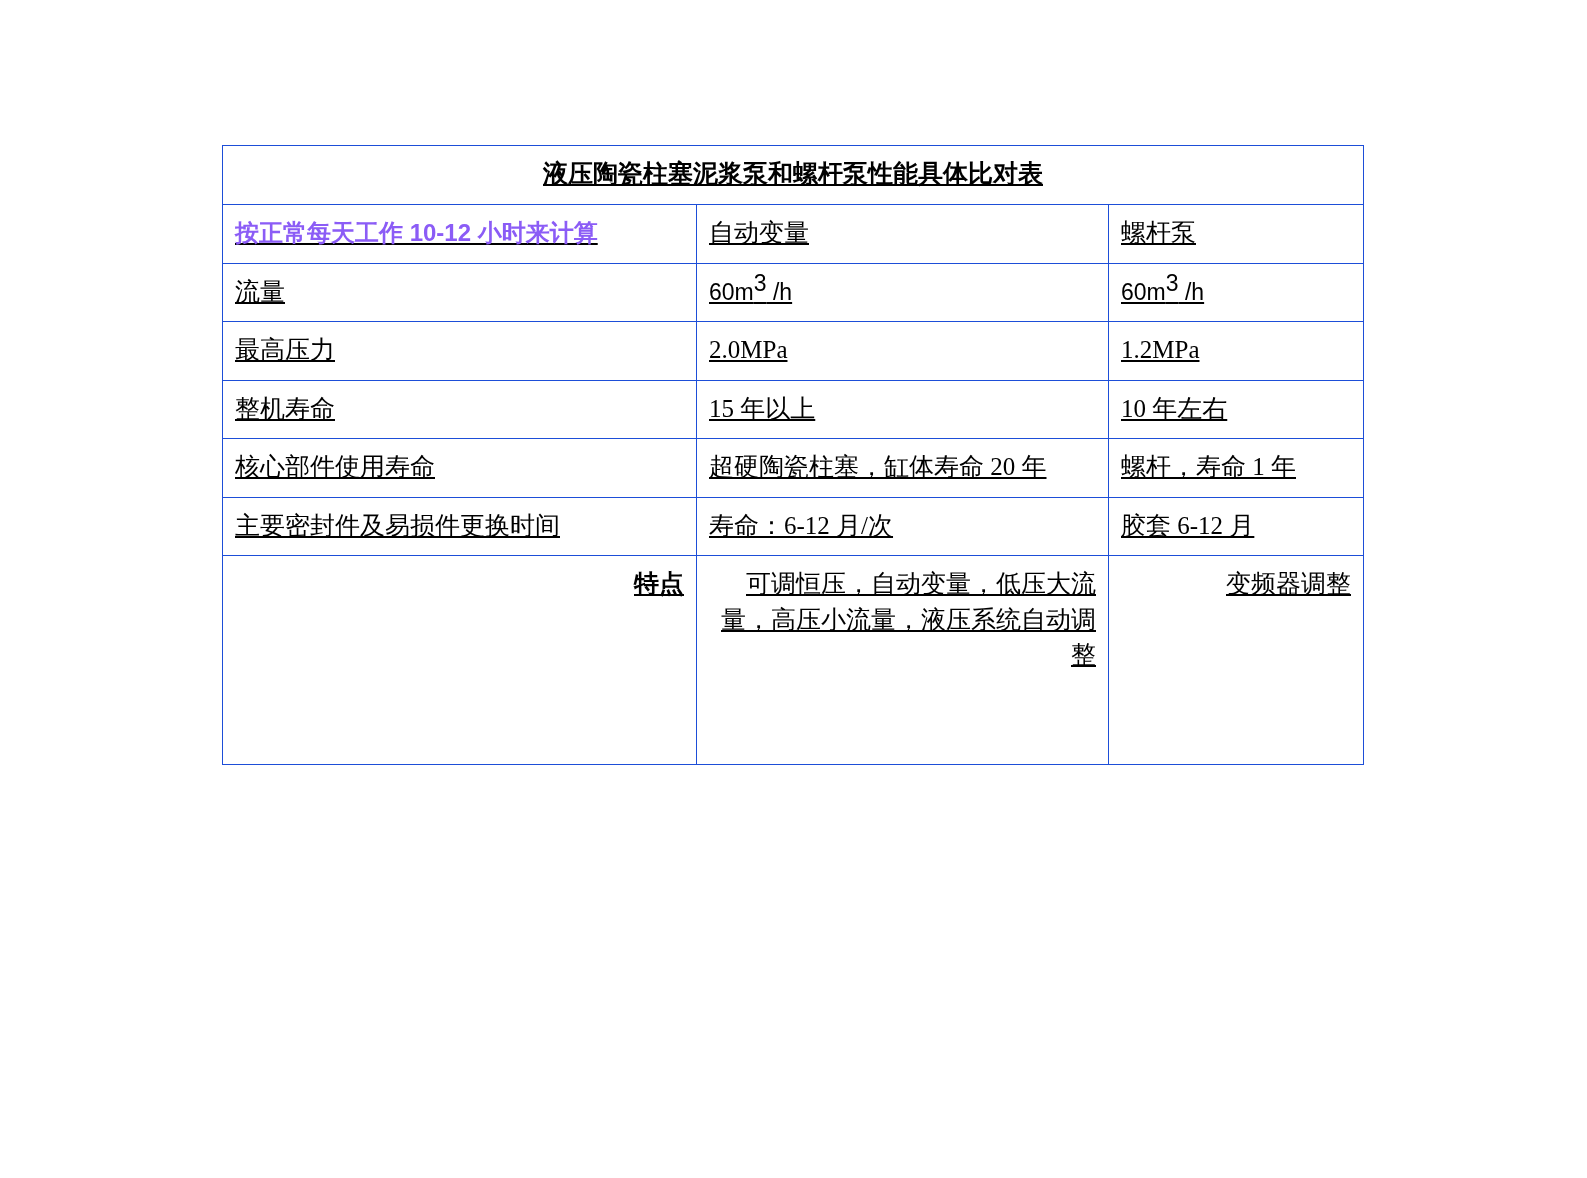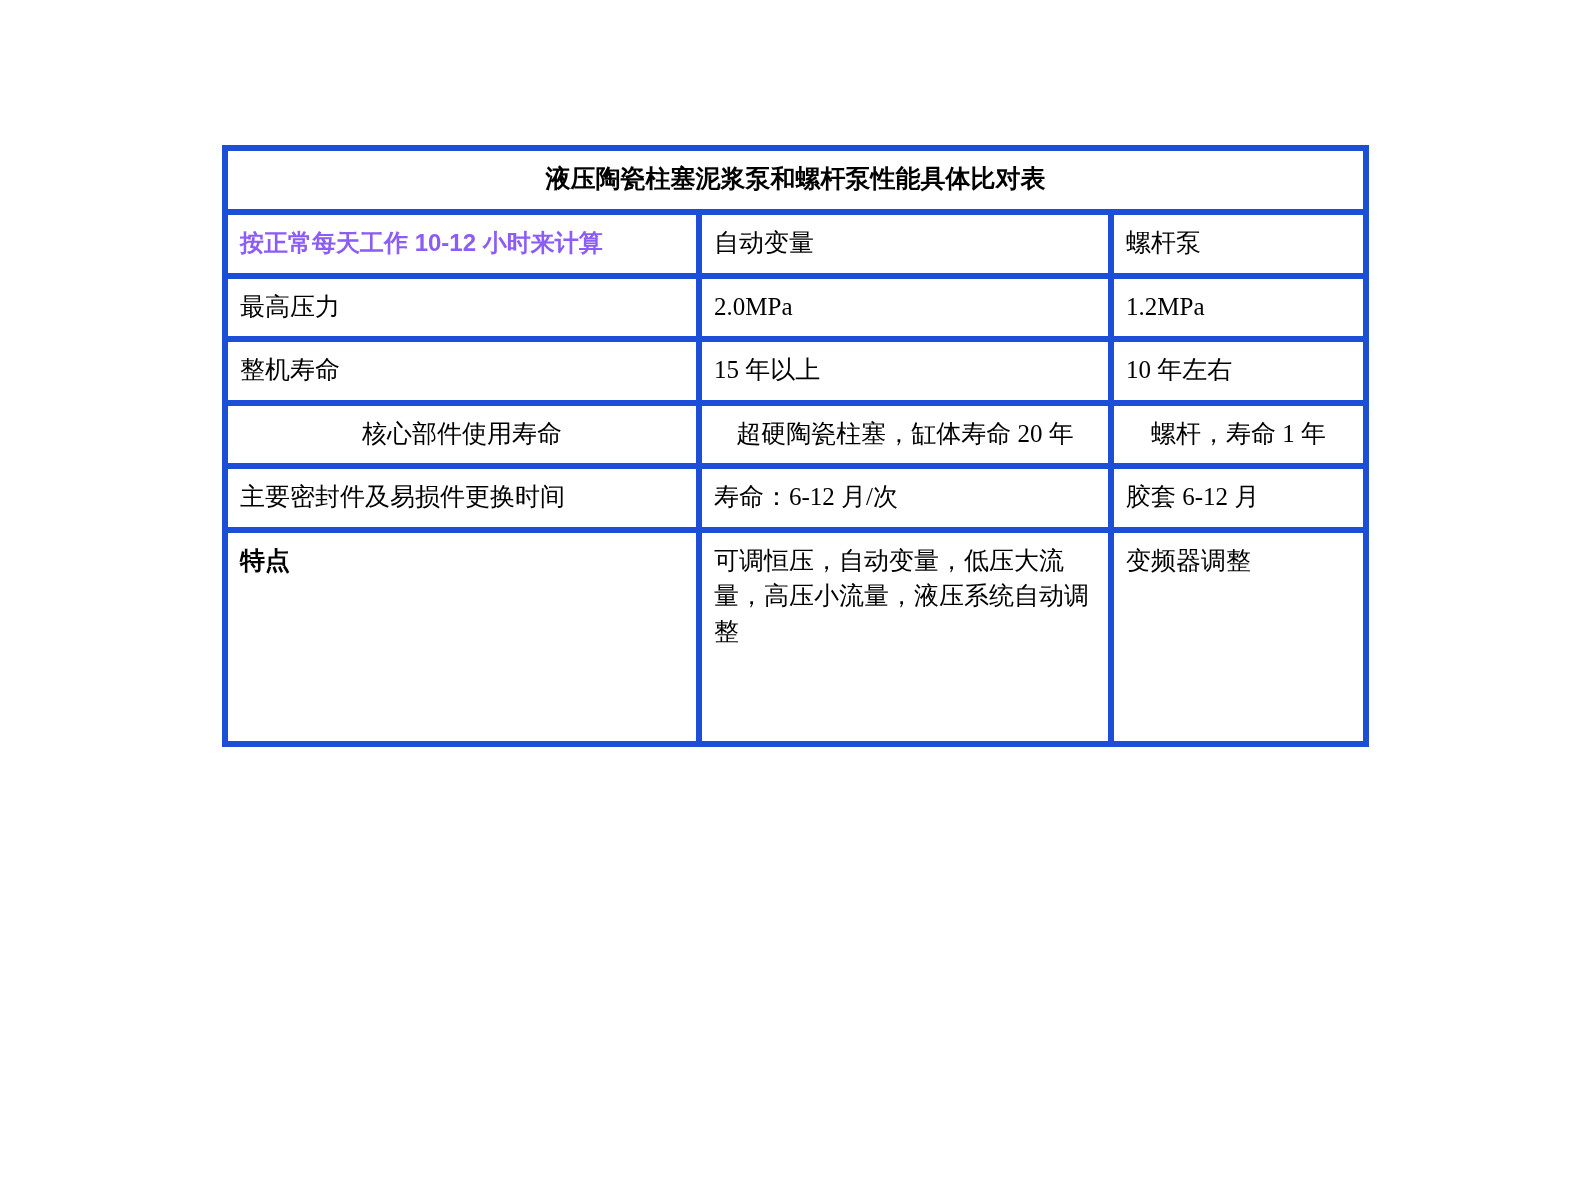--- a/index.html
+++ b/index.html
@@ -25,26 +25,27 @@
     left: 222px;
     top: 145px;
     width: 1141px;
   }
   table.cmp {
     border-collapse: collapse;
     width: 1141px;
     table-layout: fixed;
   }
   table.cmp td {
-    border: 6px solid #1d4ed8;
+    border: 1px solid #1d4ed8;
     vertical-align: top;
     padding: 10px 12px 12px 12px;
     font-size: 25px;
     line-height: 1.42;
     font-family: "Liberation Serif", serif;
+    text-decoration: underline;
   }
   td.title-cell {
     text-align: center;
     font-size: 30px;
     font-weight: bold;
     padding: 14px 10px 16px 10px;
     line-height: 1.2;
   }
   col.c1 { width: 474px; }
   col.c2 { width: 412px; }
@@ -65,23 +66,24 @@
     font-weight: bold;
   }
   sup {
     font-size: 0.62em;
     vertical-align: super;
     line-height: 0;
   }
   .row-label {
     font-size: 25px;
   }
-  .tall-row td { padding-bottom: 16px; text-align: center; }
+  .tall-row td { padding-bottom: 16px; }
   .feature-row td {
     height: 186px;
+    text-align: right;
   }
   .feature-text {
     line-height: 1.5;
     margin-left: 8px;
   }
 </style>
 </head>
 <body>
 
 <div class="page">
@@ -101,20 +103,29 @@
             <span class="hdr-red">按正常每天工作 10-12 小时来计算</span>
           </td>
           <td>
             <span class="row-label">自动变量</span>
           </td>
           <td>
             <span class="row-label">螺杆泵</span>
           </td>
         </tr>
 
+        <tr>
+          <td>流量</td>
+          <td>
+            <span class="sans">60m</span><sup class="sans">3</sup><span class="sans"> /h</span>
+          </td>
+          <td>
+            <span class="sans">60m</span><sup class="sans">3</sup><span class="sans"> /h</span>
+          </td>
+        </tr>
 
 
         <tr>
           <td>最高压力</td>
           <td class="sans">2.0MPa</td>
           <td class="sans">1.2MPa</td>
         </tr>
 
         <tr>
           <td>整机寿命</td>

